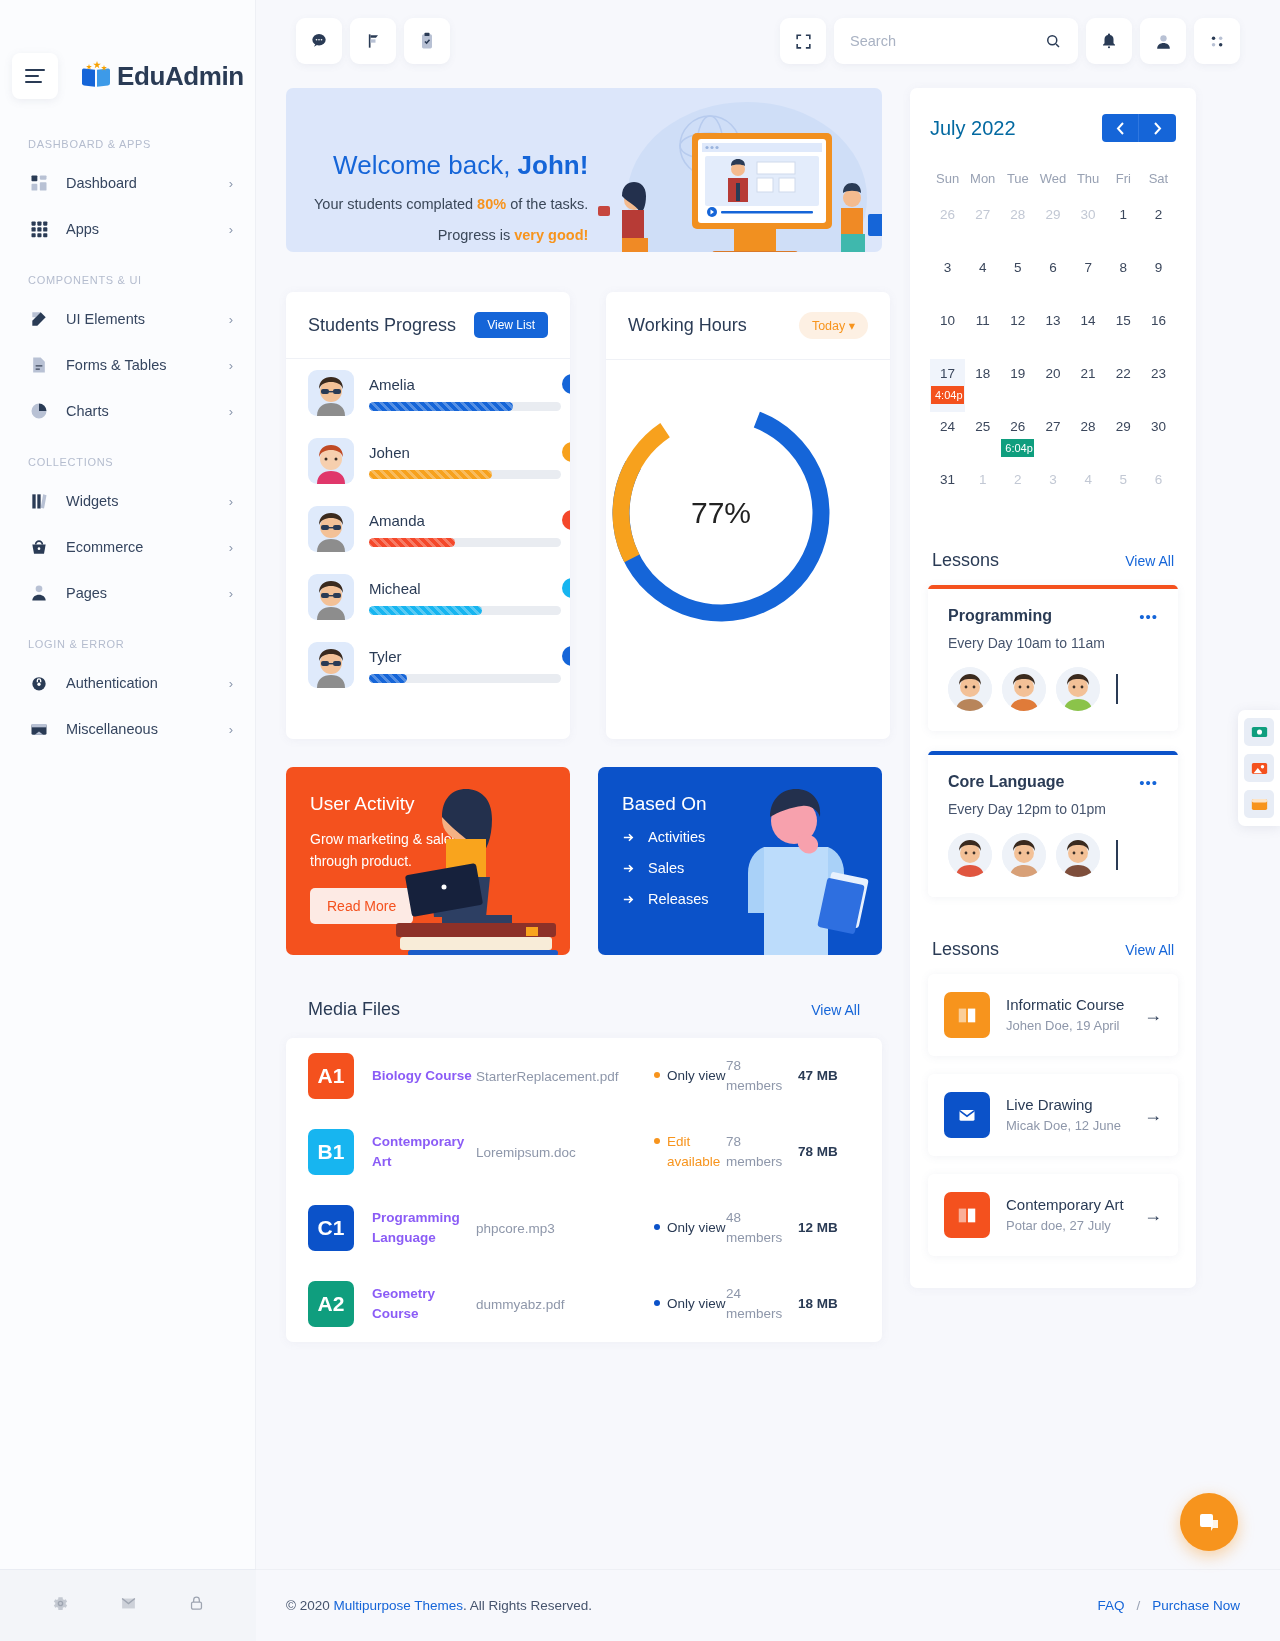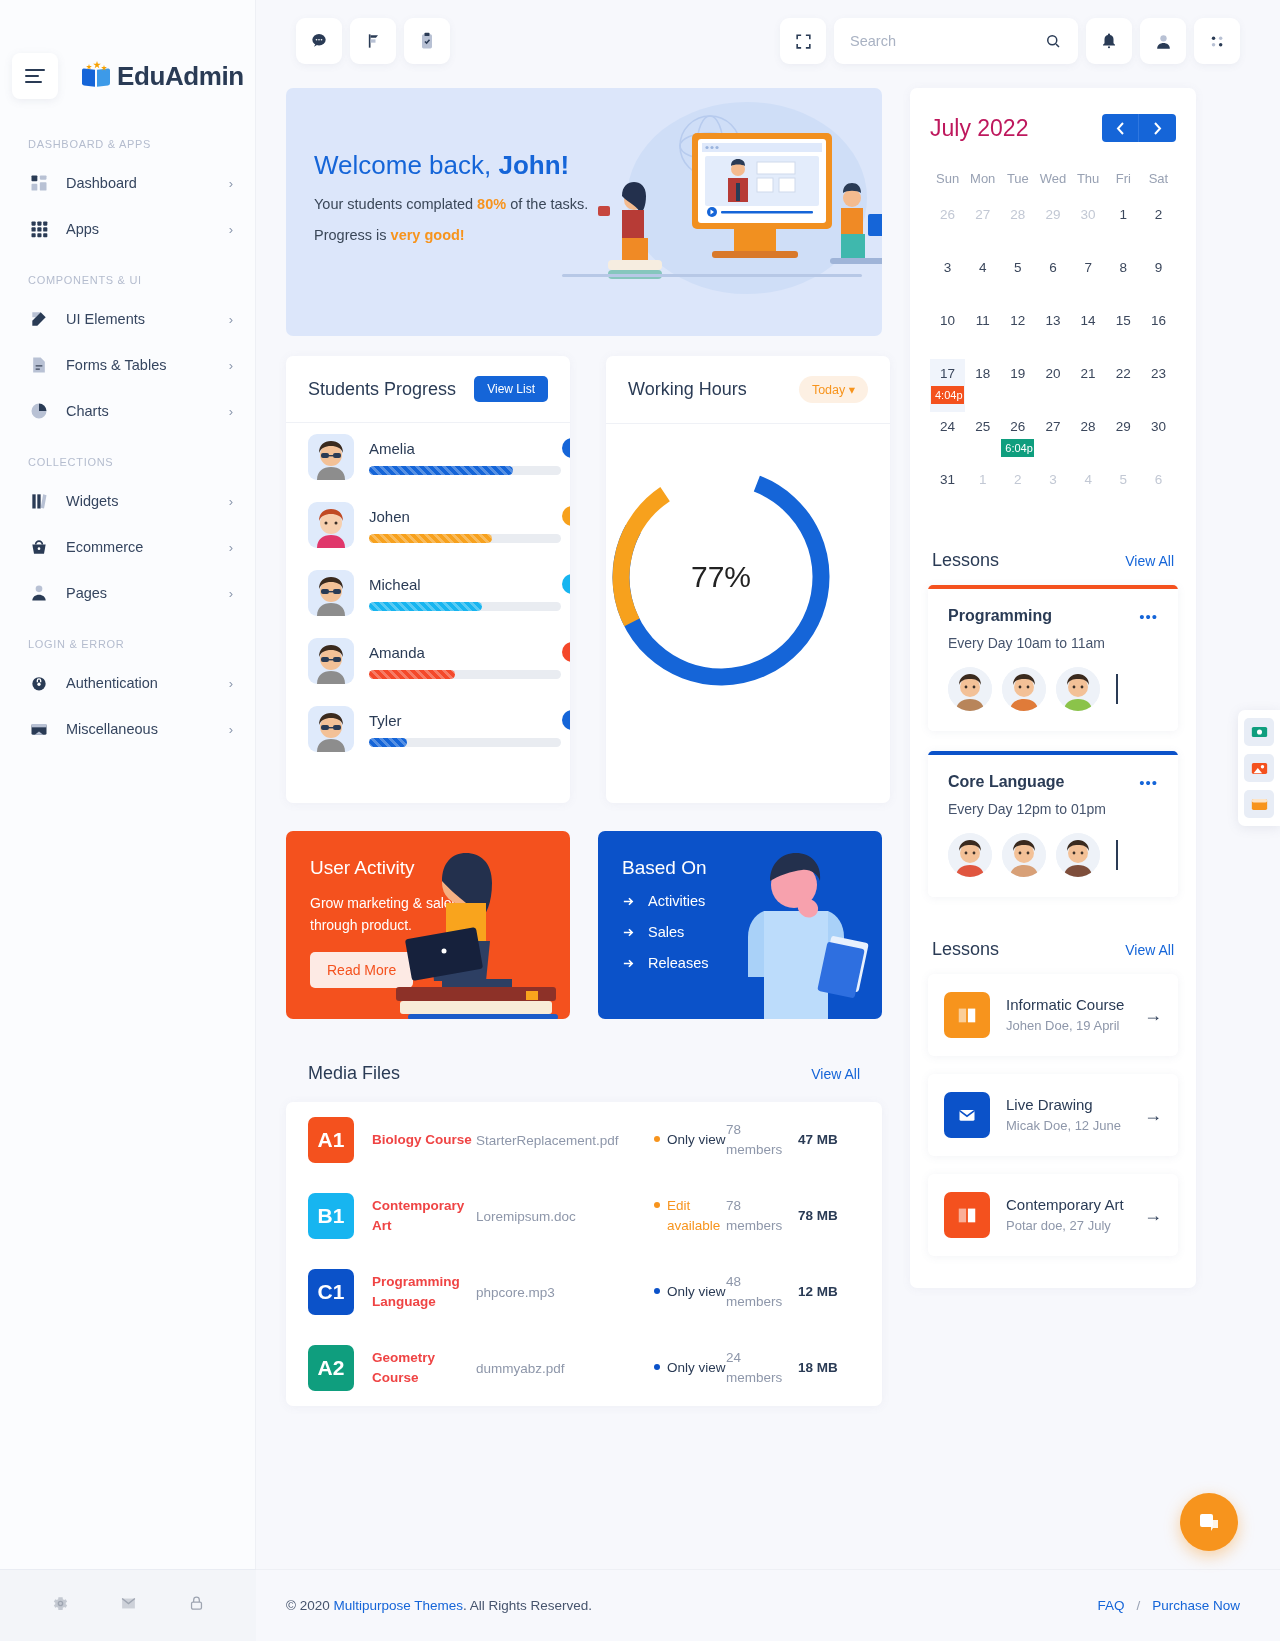--- a/index.html
+++ b/index.html
@@ -99,22 +99,22 @@
   .col-left { width: 596px; flex: 0 0 596px; }
   .col-right { width: 286px; flex: 0 0 286px; }
 
   .card {
     background: #fff; border-radius: 7px;
     box-shadow: 0 1px 10px rgba(110,120,150,.07);
   }
 
   
   .welcome {
-    height: 248px; border-radius: 7px; background: #dce6fa;
-    position: relative; overflow: hidden; margin-bottom: 20px;
+    height: 164px; border-radius: 7px; background: #dce6fa;
+    position: relative; overflow: hidden; margin-bottom: 40px; text-align: right;
   }
   .welcome-text { position: absolute; left: 28px; top: 62px; }
   .wtitle { font-size: 26px; color: #1565d8; font-weight: 400; margin-bottom: 15px;}
   .wtitle b { font-weight: 700; }
   .wline { font-size: 14.5px; color: #3a4758; margin-bottom: 15px; }
   .wline b { color: #f7941d; font-weight: 700; }
   .welcome-art { position:absolute; right: 0; top: 0; width: 330px; height: 212px; }
 
   
   .card-head {
@@ -186,31 +186,31 @@
 
   
   .media-head { display:flex; align-items:center; justify-content:space-between; padding: 14px 22px 18px 22px;}
   .media-card { overflow:hidden; }
   .mrow { display:flex; align-items:center; padding: 15px 22px; }
   .mtag {
     width: 46px; height: 46px; border-radius: 7px; color:#fff;
     display:flex; align-items:center; justify-content:center;
     font-size: 21px; font-weight: 700; flex:0 0 46px; margin-right: 18px;
   }
-  .mcourse { width: 104px; flex:0 0 104px; font-size:13.5px; font-weight:700; color:#ef4444; line-height:1.45;}
+  .mcourse { width: 104px; flex:0 0 104px; font-size:13.5px; font-weight:700; color:#8b5cf6; line-height:1.45;}
   .mfile { width: 178px; flex:0 0 178px; font-size:13.5px; color:#8e97aa; }
   .mperm { width: 72px; flex:0 0 72px; font-size:13.5px; display:flex; gap:7px; line-height:1.45;}
   .mperm .pd { width:6px; height:6px; border-radius:50%; margin-top:6px; flex:0 0 6px; }
   .mmem { width: 72px; flex:0 0 72px; font-size:13.5px; color:#8e97aa; line-height:1.45;}
   .msize { flex:1; font-size:13.5px; color:#2a3b55; font-weight:600; line-height:1.45;}
 
   
   .cal-card { padding: 26px 20px 10px 20px; }
   .cal-head { display:flex; align-items:center; justify-content:space-between; margin-bottom: 24px;}
-  .cal-month { font-size: 23px; font-weight: 500; color:#be185d;text-align:center; }
+  .cal-month { font-size: 20px; font-weight: 500; color:#0369a1;text-align:center; }
   .cal-navs { display:flex; }
   .cal-nav {
     width: 37px; height: 28px; background:#1565d8; color:#fff;
     display:flex; align-items:center; justify-content:center; cursor:pointer; font-size:13px;
   }
   .cal-nav:first-child { border-radius: 4px 0 0 4px; border-right: 1px solid #2f77e0;}
   .cal-nav:last-child { border-radius: 0 4px 4px 0; }
   .cal-grid { display:grid; grid-template-columns: repeat(7, 1fr); }
   .cal-dow { text-align:center; font-size: 13px; color:#98a1b3; padding: 5px 0 14px 0;}
   .cal-cell {
@@ -618,41 +618,41 @@
               <div class="student-row">
                 <div class="avatar-sq"><svg viewBox="0 0 46 46" width="46" height="46">
     <path d="M9 46c0-9 6-13 14-13s14 4 14 13z" fill="#8d8d8d"></path>
     <circle cx="23" cy="21" r="11" fill="#f3c197"></circle>
     <path d="M11 19c0-8 5-12 12-12s12 4 12 12c-2-5-6-7-12-7s-10 2-12 7z" fill="#3a2a1e"></path>
     <rect x="13" y="19" width="8" height="5" rx="2" fill="#2a3b55"></rect>
                     <rect x="25" y="19" width="8" height="5" rx="2" fill="#2a3b55"></rect>
                     <rect x="21" y="21" width="4" height="1.4" fill="#2a3b55"></rect>
   </svg></div>
                 <div class="st-body">
-                  <div class="st-name">Micheal</div>
+                  <div class="st-name">Amanda</div>
                   <div class="bar-track">
-                    <div class="bar-fill" style="width:59%;background-color:#17b5f0"></div>
-                    <div class="badge-pct" style="background:#17b5f0">59%</div>
+                    <div class="bar-fill" style="width:45%;background-color:#f4482a"></div>
+                    <div class="badge-pct" style="background:#f4482a">45%</div>
                   </div>
                 </div>
               </div>
               <div class="student-row">
                 <div class="avatar-sq"><svg viewBox="0 0 46 46" width="46" height="46">
     <path d="M9 46c0-9 6-13 14-13s14 4 14 13z" fill="#8d8d8d"></path>
     <circle cx="23" cy="21" r="11" fill="#f3c197"></circle>
     <path d="M11 19c0-8 5-12 12-12s12 4 12 12c-2-5-6-7-12-7s-10 2-12 7z" fill="#3a2a1e"></path>
     <rect x="13" y="19" width="8" height="5" rx="2" fill="#2a3b55"></rect>
                     <rect x="25" y="19" width="8" height="5" rx="2" fill="#2a3b55"></rect>
                     <rect x="21" y="21" width="4" height="1.4" fill="#2a3b55"></rect>
   </svg></div>
                 <div class="st-body">
-                  <div class="st-name">Amanda</div>
+                  <div class="st-name">Micheal</div>
                   <div class="bar-track">
-                    <div class="bar-fill" style="width:45%;background-color:#f4482a"></div>
-                    <div class="badge-pct" style="background:#f4482a">45%</div>
+                    <div class="bar-fill" style="width:59%;background-color:#17b5f0"></div>
+                    <div class="badge-pct" style="background:#17b5f0">59%</div>
                   </div>
                 </div>
               </div>
               <div class="student-row">
                 <div class="avatar-sq"><svg viewBox="0 0 46 46" width="46" height="46">
     <path d="M9 46c0-9 6-13 14-13s14 4 14 13z" fill="#8d8d8d"></path>
     <circle cx="23" cy="21" r="11" fill="#f3c197"></circle>
     <path d="M11 19c0-8 5-12 12-12s12 4 12 12c-2-5-6-7-12-7s-10 2-12 7z" fill="#3a2a1e"></path>
     <rect x="13" y="19" width="8" height="5" rx="2" fill="#2a3b55"></rect>
                     <rect x="25" y="19" width="8" height="5" rx="2" fill="#2a3b55"></rect>

